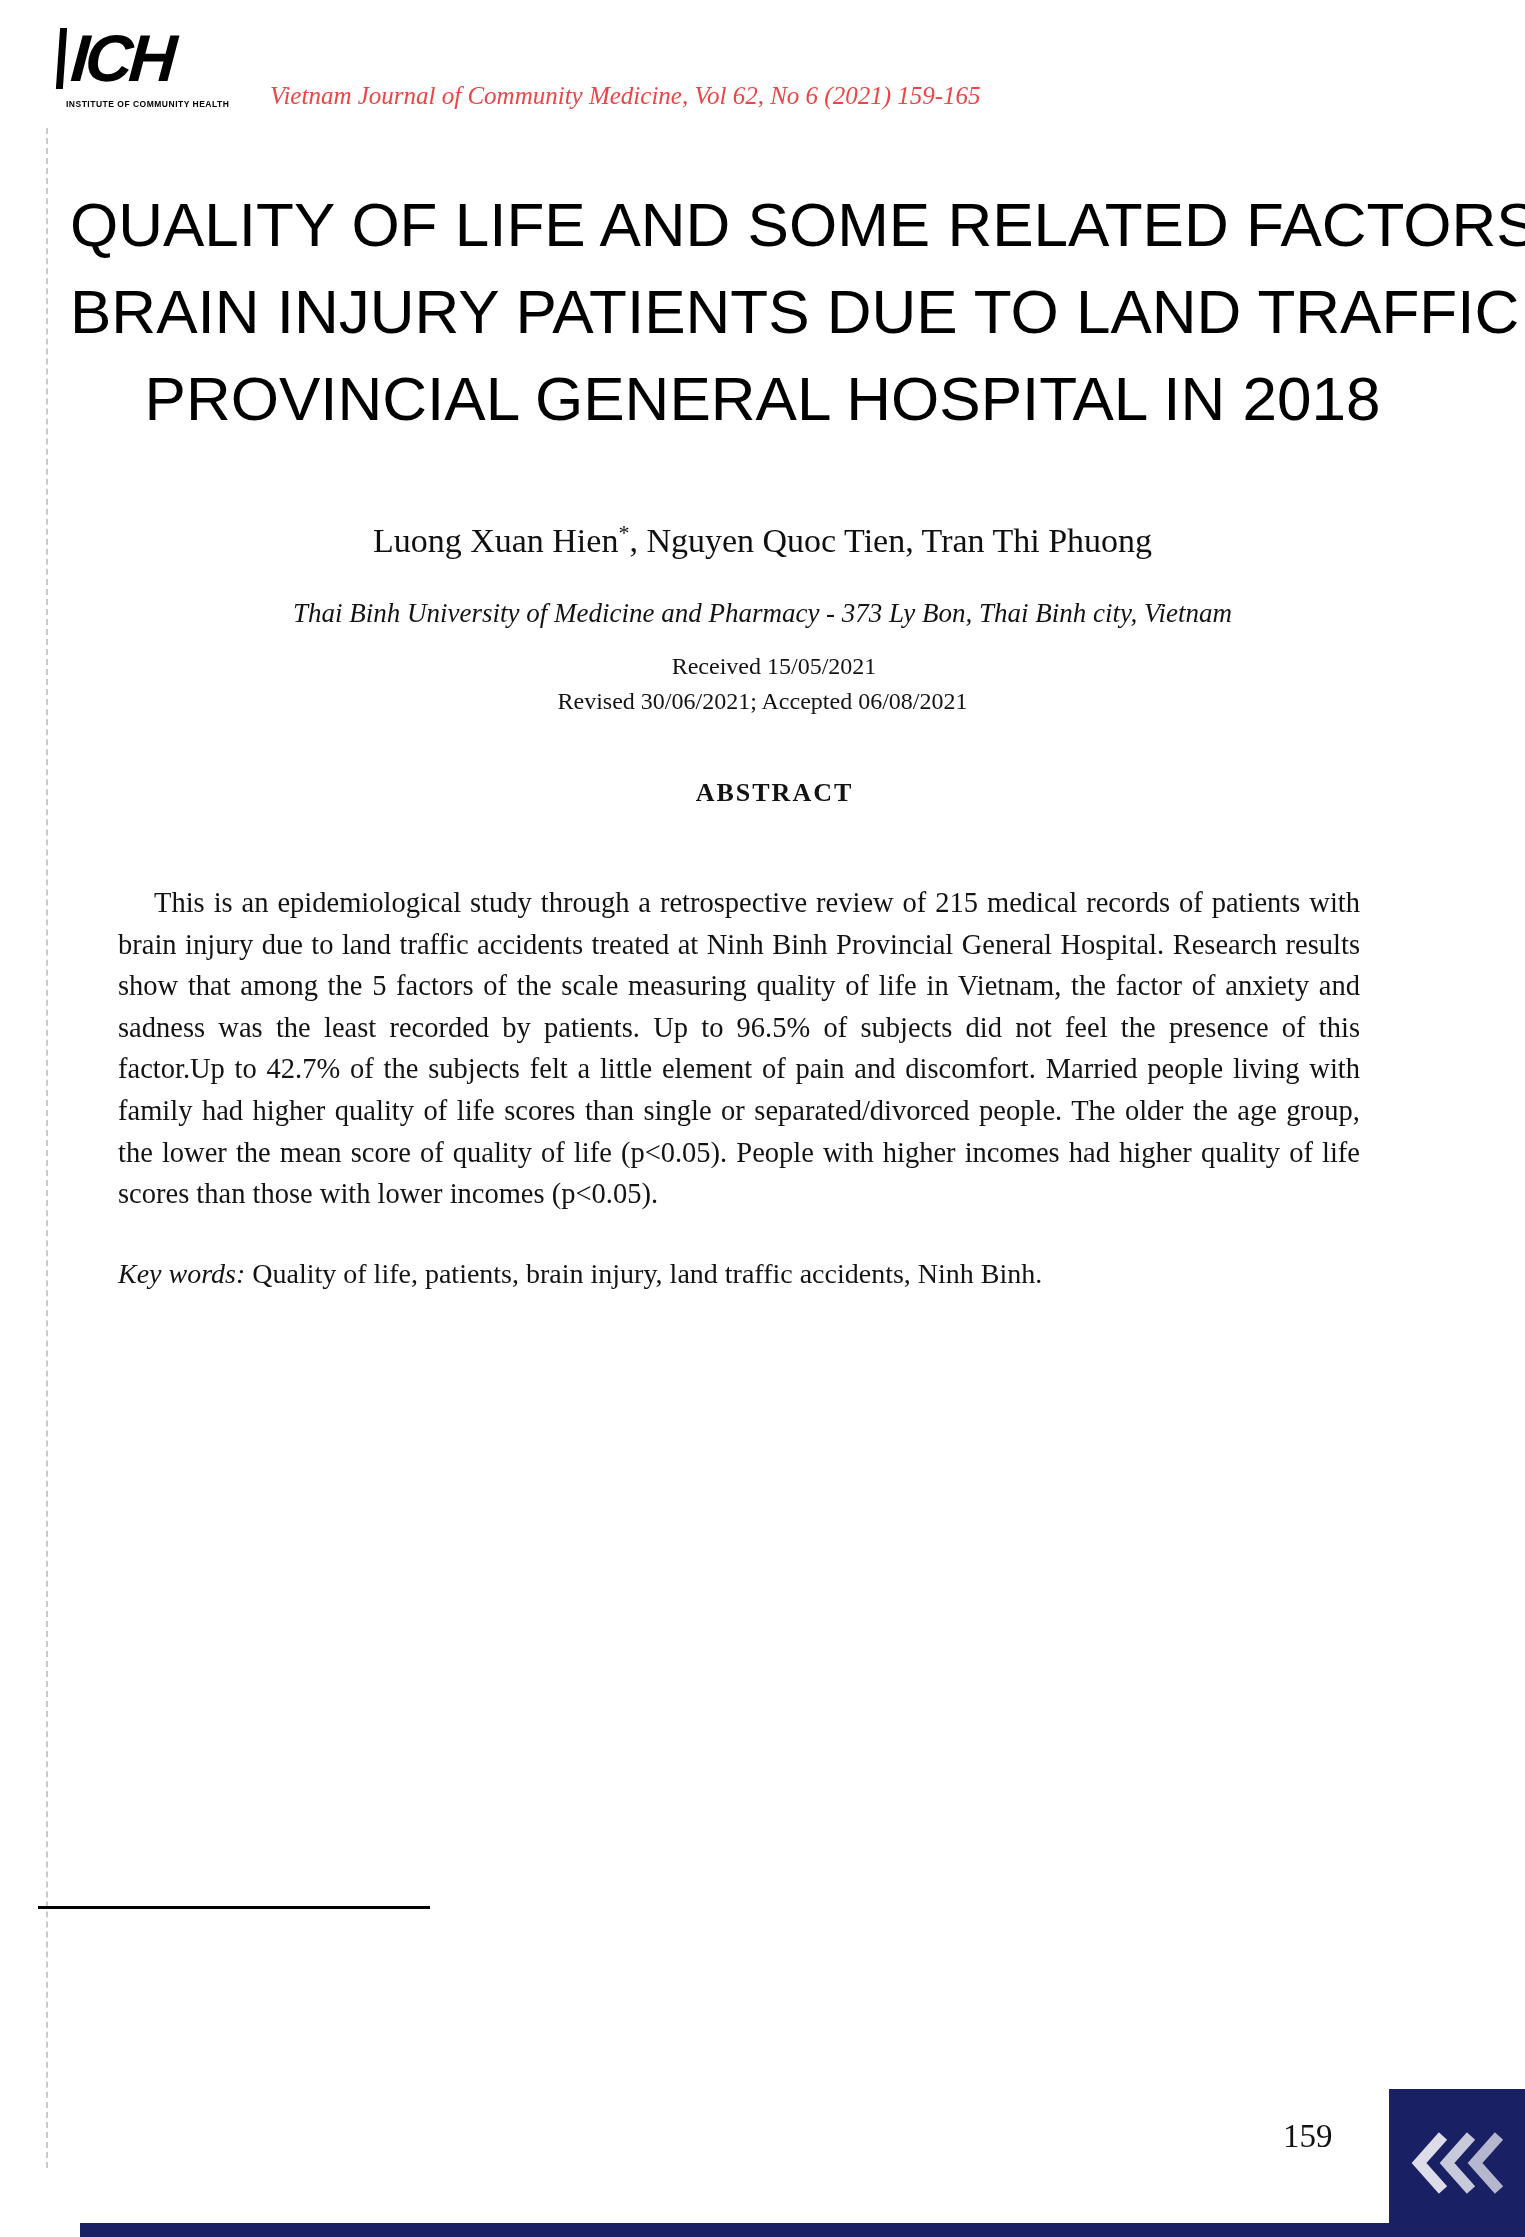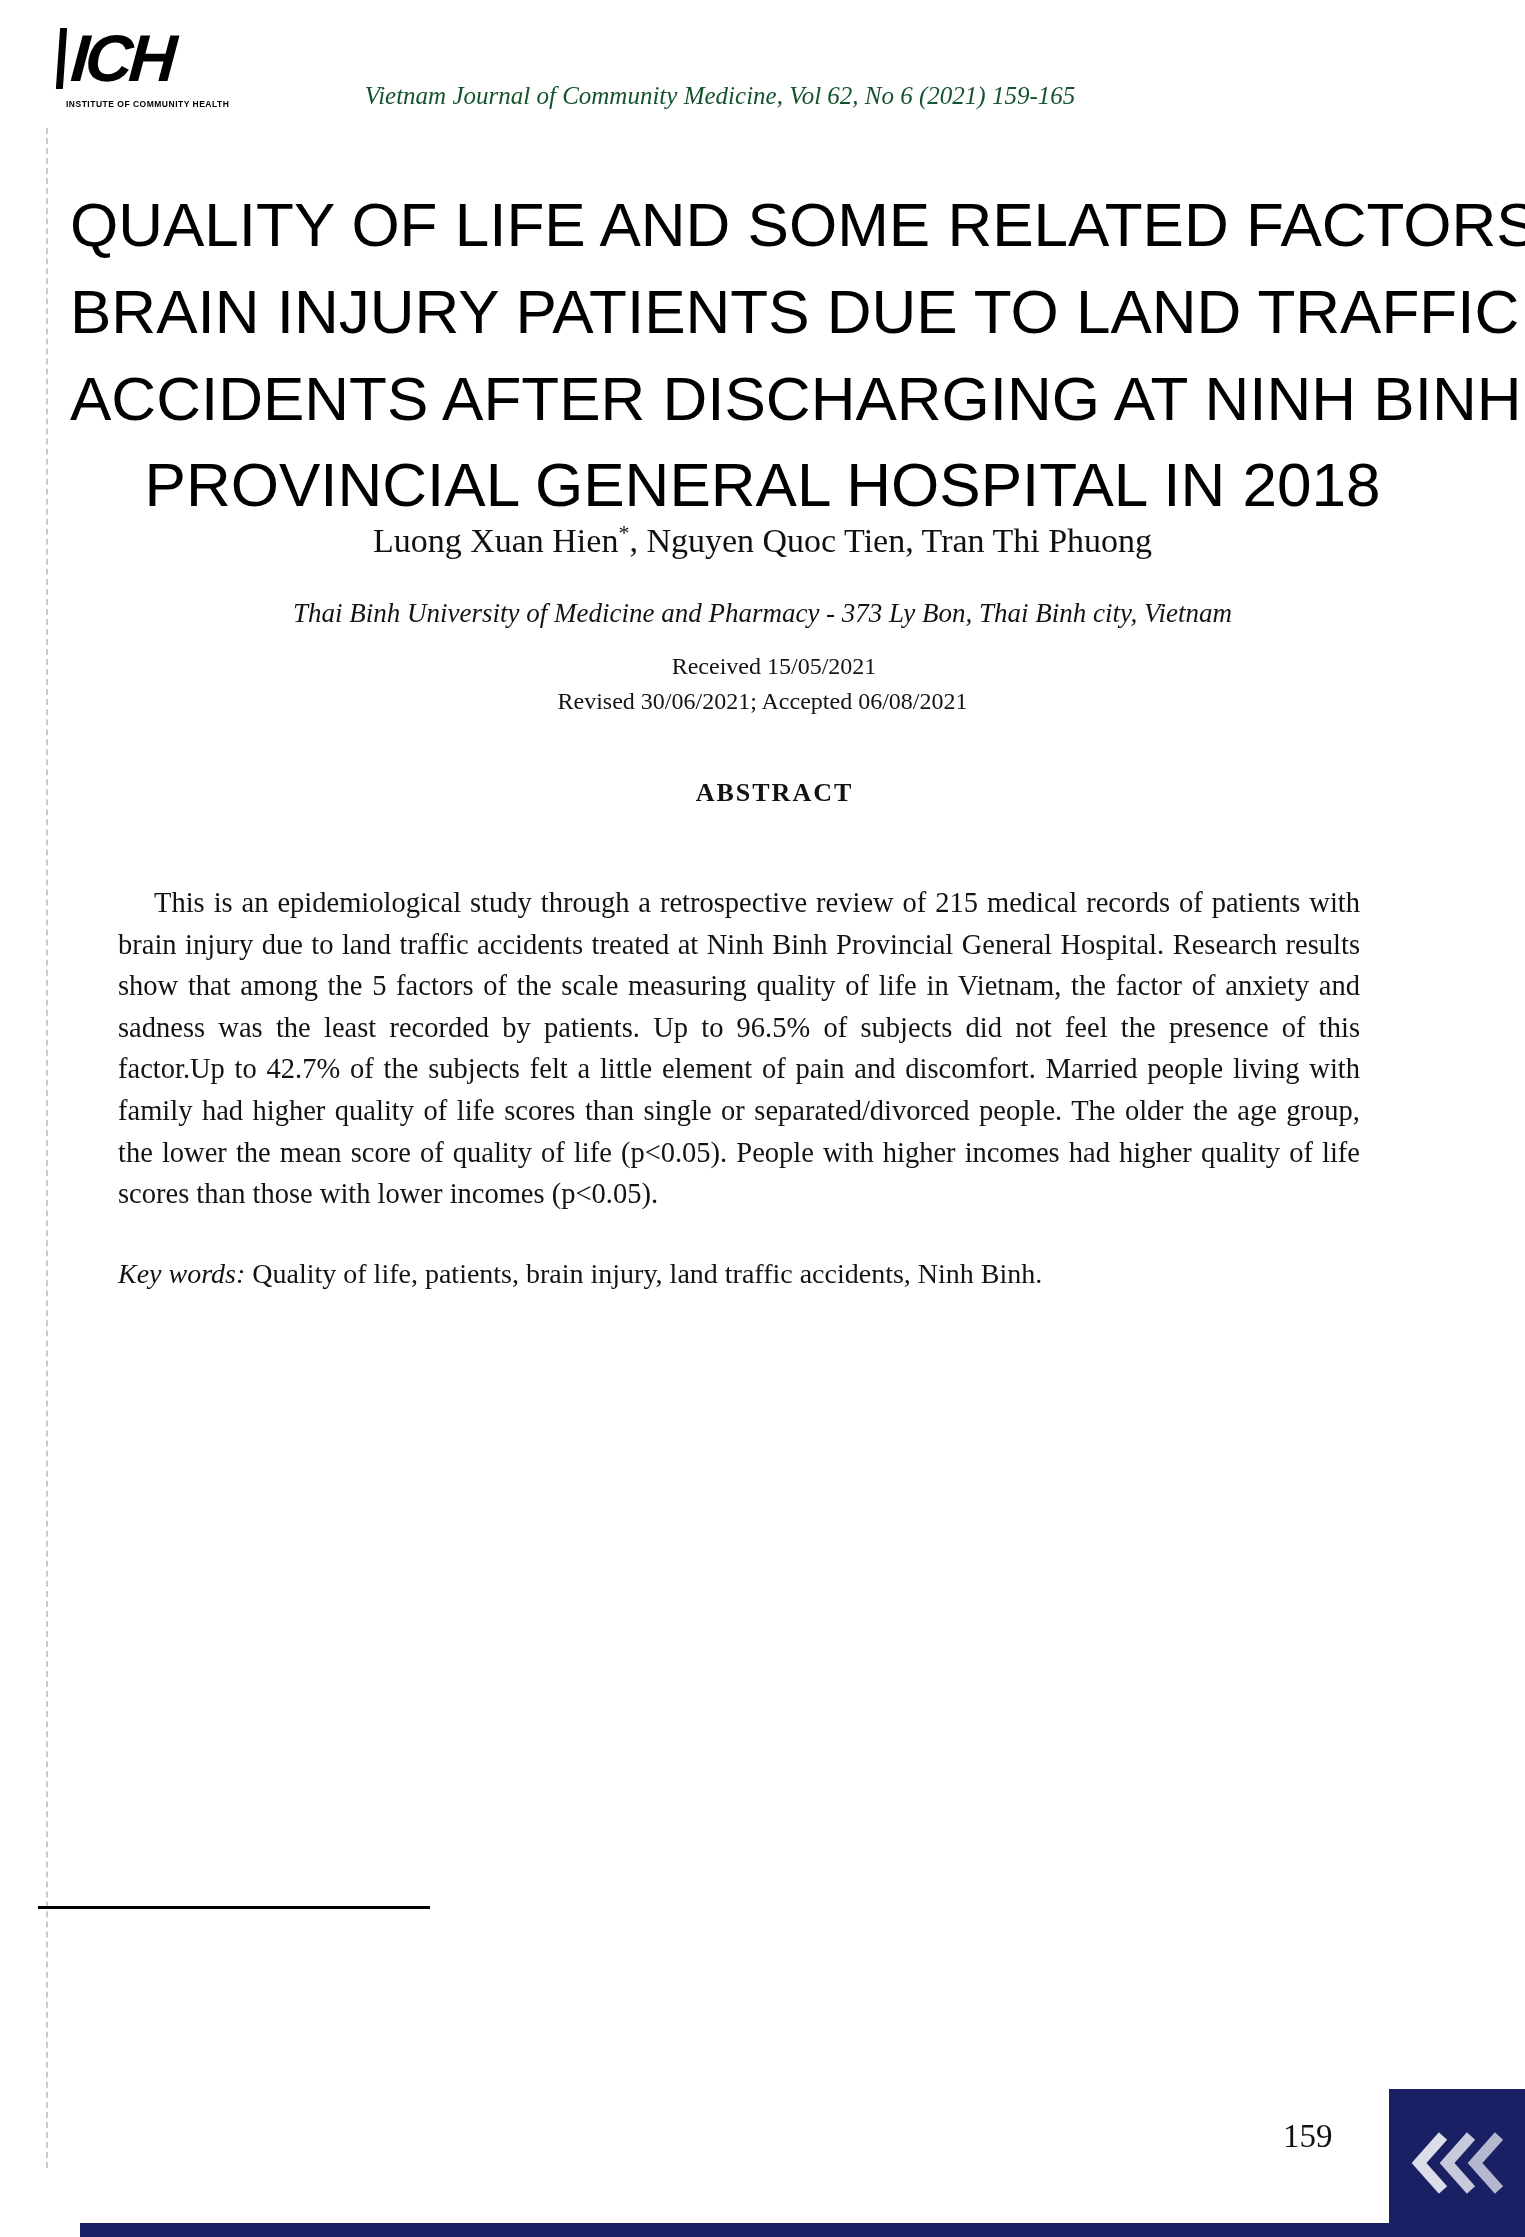--- a/index.html
+++ b/index.html
@@ -32,21 +32,21 @@
     padding-left:6px;
   }
   .logo-caption {
     font-family:"Liberation Sans", sans-serif;
     font-size:8.5px; font-weight:bold; letter-spacing:.5px;
     color:#000; margin-top:10px; padding-left:8px; white-space:nowrap;
   }
 
   .journal-line {
     position:absolute; top:82px; left:270px; width:900px;
-    text-align:center; font-style:italic; font-size:25px; color:#14532d;
+    font-style:italic; font-size:25px; color:#ef4444;
   }
 
   .title-block {
     position:absolute; top:182px; left:70px; right:70px;
     text-align:center;
     font-family:"Liberation Sans", sans-serif;
     font-weight:normal;
     font-size:62px; line-height:1.40;
     color:#000;
   }
@@ -124,21 +124,20 @@
   <div class="logo">
     <div class="logo-text">ICH</div>
     <div class="logo-caption">INSTITUTE OF COMMUNITY HEALTH</div>
   </div>
 
   <div class="journal-line">Vietnam Journal of Community Medicine, Vol 62, No 6 (2021) 159-165</div>
 
   <div class="title-block">
     <div class="title-line">QUALITY OF LIFE AND SOME RELATED FACTORS IN</div>
     <div class="title-line">BRAIN INJURY PATIENTS DUE TO LAND TRAFFIC</div>
-    <div class="title-line">ACCIDENTS AFTER DISCHARGING AT NINH BINH</div>
     <div class="title-line">PROVINCIAL GENERAL HOSPITAL IN 2018</div>
   </div>
 
   <div class="authors">
     <span>Luong Xuan Hien</span><sup>*</sup><span>, Nguyen Quoc Tien, Tran Thi Phuong</span>
   </div>
 
   <div class="affiliation">Thai Binh University of Medicine and Pharmacy - 373 Ly Bon, Thai Binh city, Vietnam</div>
 
   <div class="date-received">Received 15/05/2021</div>

